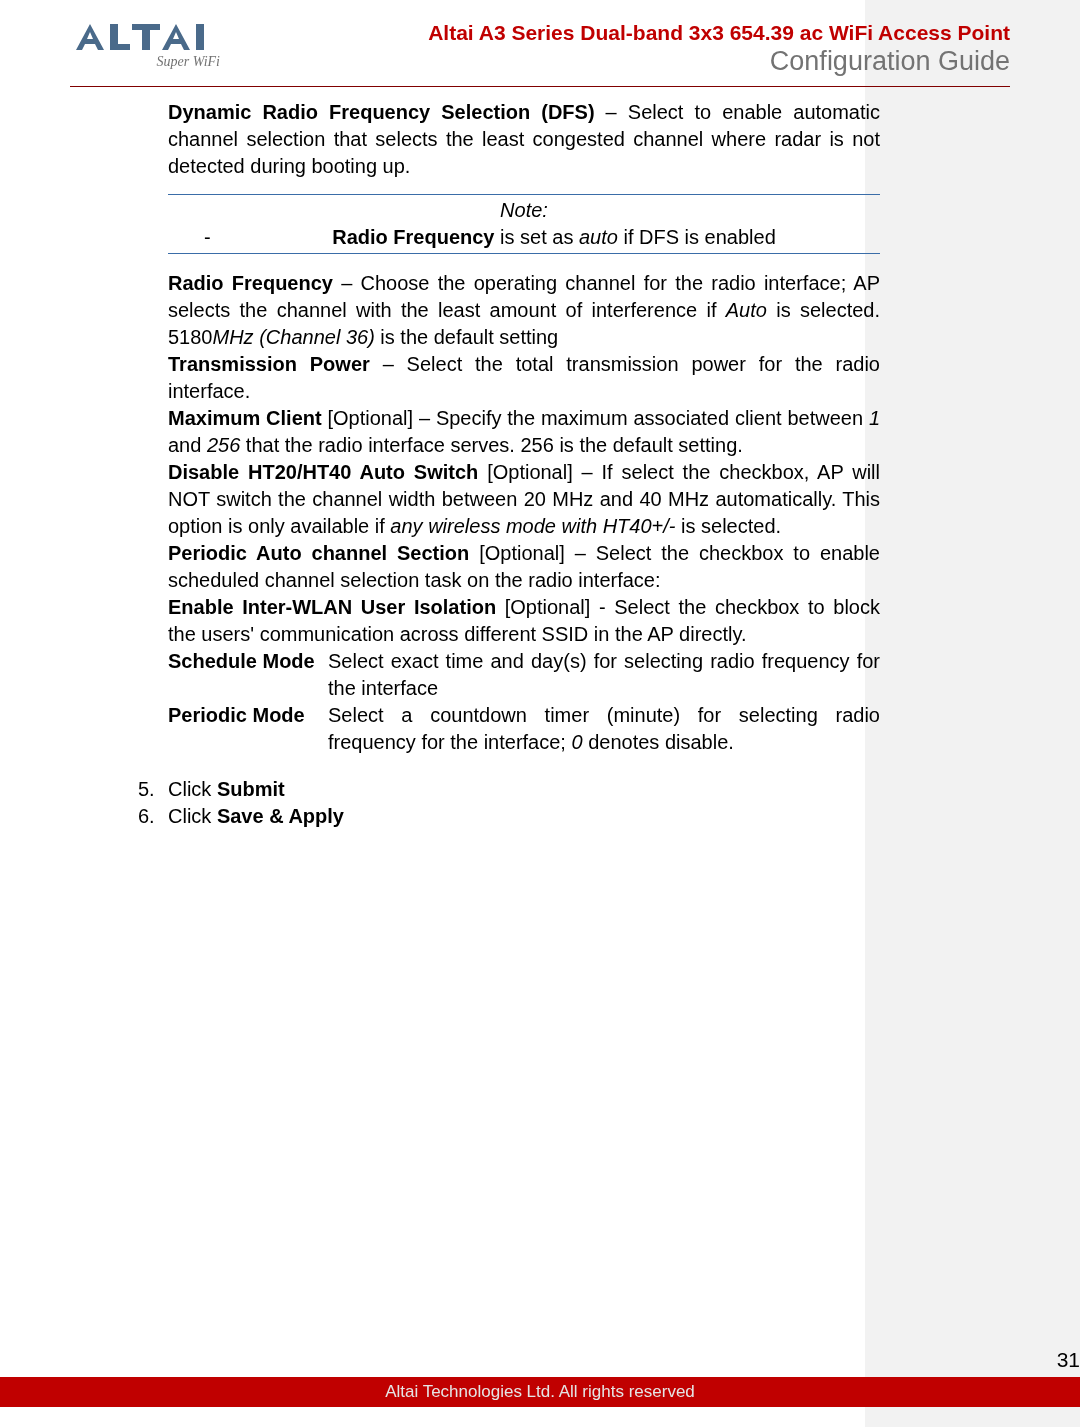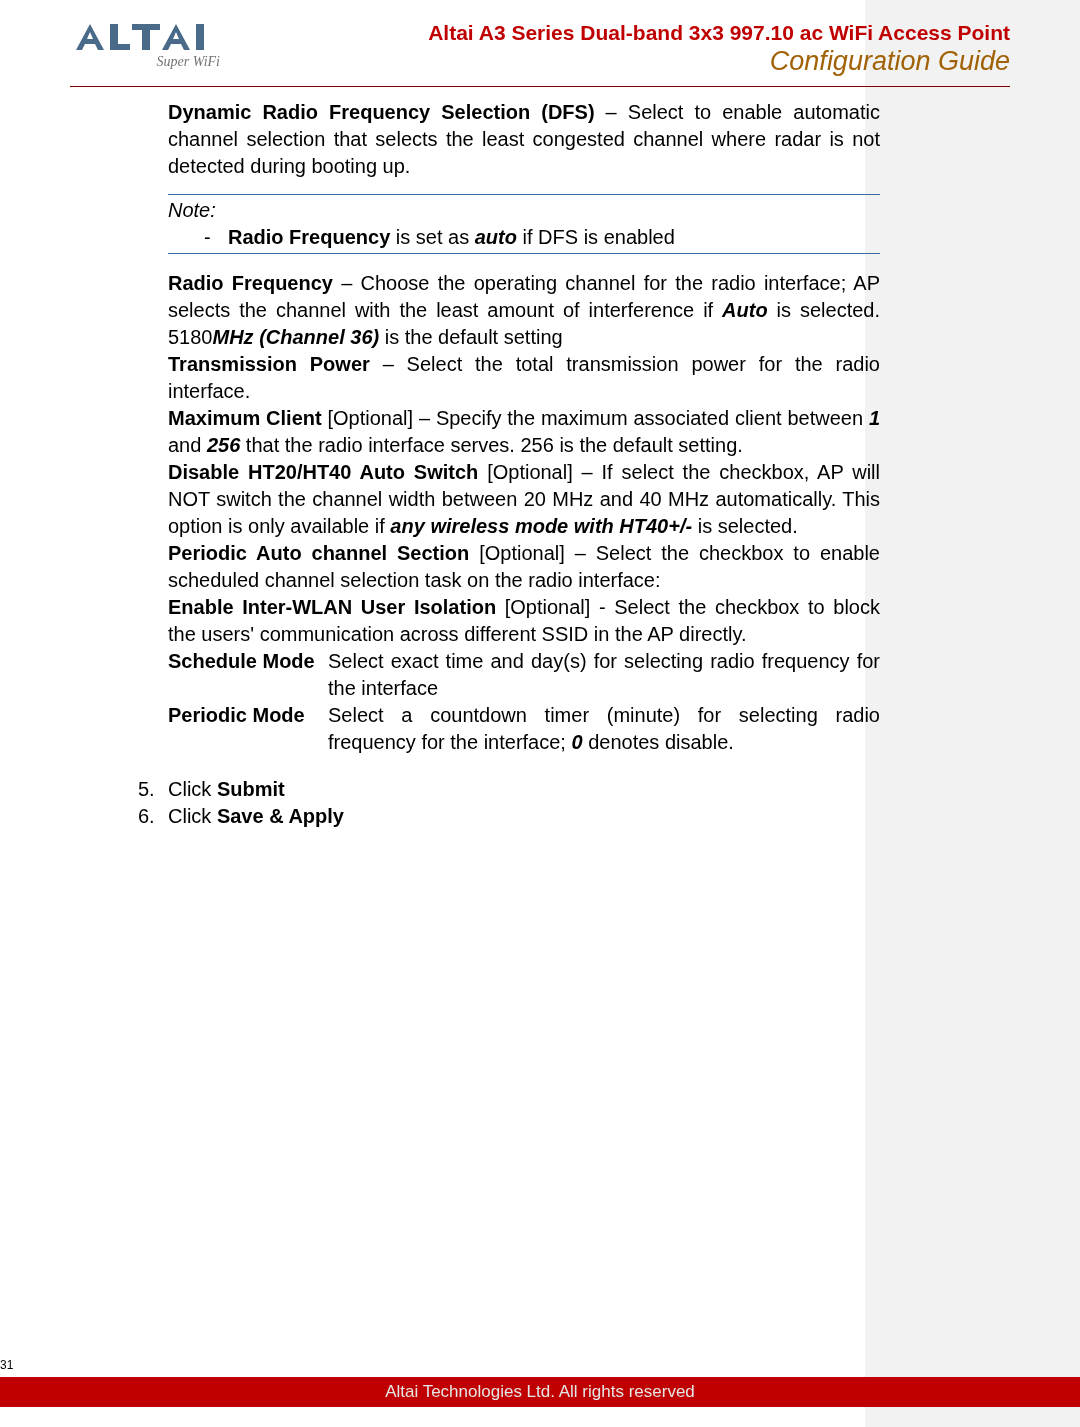--- a/index.html
+++ b/index.html
@@ -52,37 +52,37 @@
     .header-titles {
       text-align: right;
       line-height: 1.2;
     }
     .header-title-1 {
       color: #c00000;
       font-weight: bold;
       font-size: 21px;
     }
     .header-title-2 {
-      color: #a16207;
+      color: #737373;
       font-size: 27px;
-      font-style: italic;
     }
     .body {
       margin-left: 98px;
       margin-right: 130px;
       line-height: 1.35;
     }
     .para { text-align: justify; text-justify: inter-word; margin-bottom: 0; }
     .bold { font-weight: bold; }
-    .italic { font-style: italic; font-weight: bold; }
+    .italic { font-style: italic; }
     .note-block {
       margin: 14px 0 16px 0;
       border-top: 1.5px solid #3a6da8;
       border-bottom: 1.5px solid #3a6da8;
       padding: 2px 0 2px 0;
+      text-align: center;
     }
     .note-label { font-style: italic; }
     .note-item {
       padding-left: 60px;
       position: relative;
     }
     .note-item::before {
       content: "-";
       position: absolute;
       left: 36px;
@@ -98,22 +98,22 @@
       margin-left: -30px;
       margin-top: 20px;
     }
     .step { position: relative; padding-left: 30px; }
     .step-num { position: absolute; left: 0; }
     .page-number {
       position: absolute;
       bottom: 55px;
       left: 0;
       width: 100%;
-      text-align: left;
-      font-size: 12px;
+      text-align: right;
+      font-size: 21px;
       z-index: 2;
     }
     .footer-bar {
       position: absolute;
       bottom: 20px;
       left: 0;
       width: 100%;
       height: 30px;
       background: #c00000;
       color: #e5e5e5;
@@ -139,21 +139,21 @@
           <rect x="40" y="24" width="20" height="6"></rect>
           <rect x="62" y="4" width="28" height="6"></rect>
           <rect x="72" y="4" width="8" height="26"></rect>
           <path d="M92 30 L106 4 L120 30 L114 30 L111 24 L101 24 L98 30 Z M103 19 L109 19 L106 12 Z"></path>
           <rect x="126" y="4" width="8" height="26"></rect>
         </g>
       </svg>
       <div class="logo-tagline">Super WiFi</div>
     </div>
     <div class="header-titles">
-      <div class="header-title-1">Altai A3 Series Dual-band 3x3 997.10 ac WiFi Access Point</div>
+      <div class="header-title-1">Altai A3 Series Dual-band 3x3 654.39 ac WiFi Access Point</div>
       <div class="header-title-2">Configuration Guide</div>
     </div>
   </div>
 
   <div class="body">
 
     <p class="para j">
       <span class="bold">Dynamic Radio Frequency Selection (DFS)</span><span> – Select to enable automatic channel selection that selects the least congested channel where radar is not detected during booting up.</span>
     </p>
 

